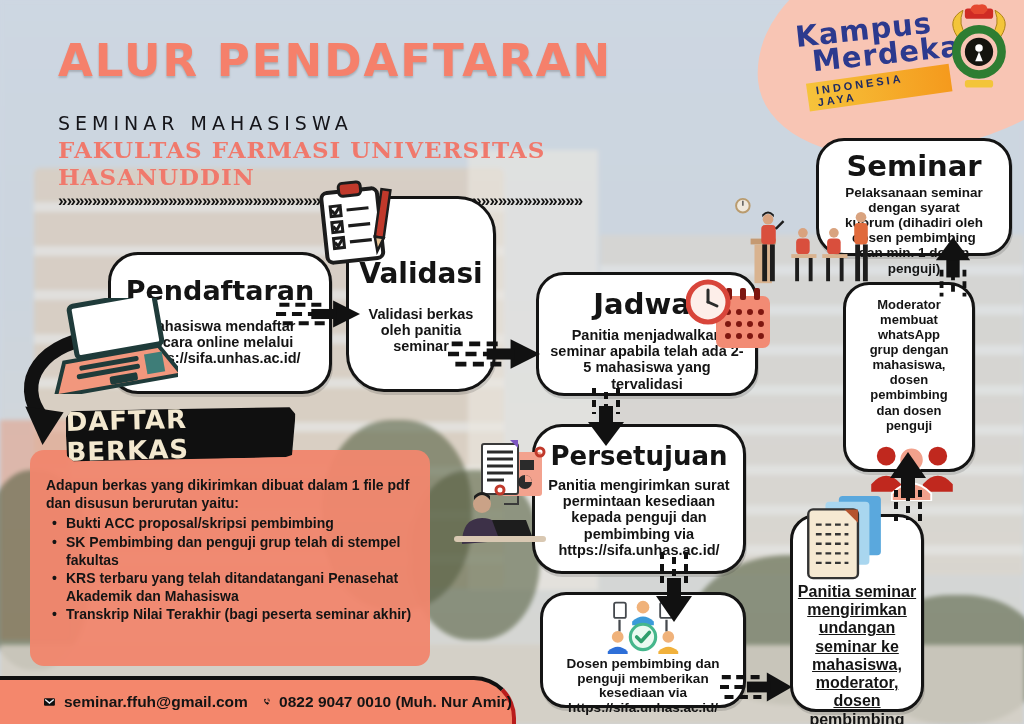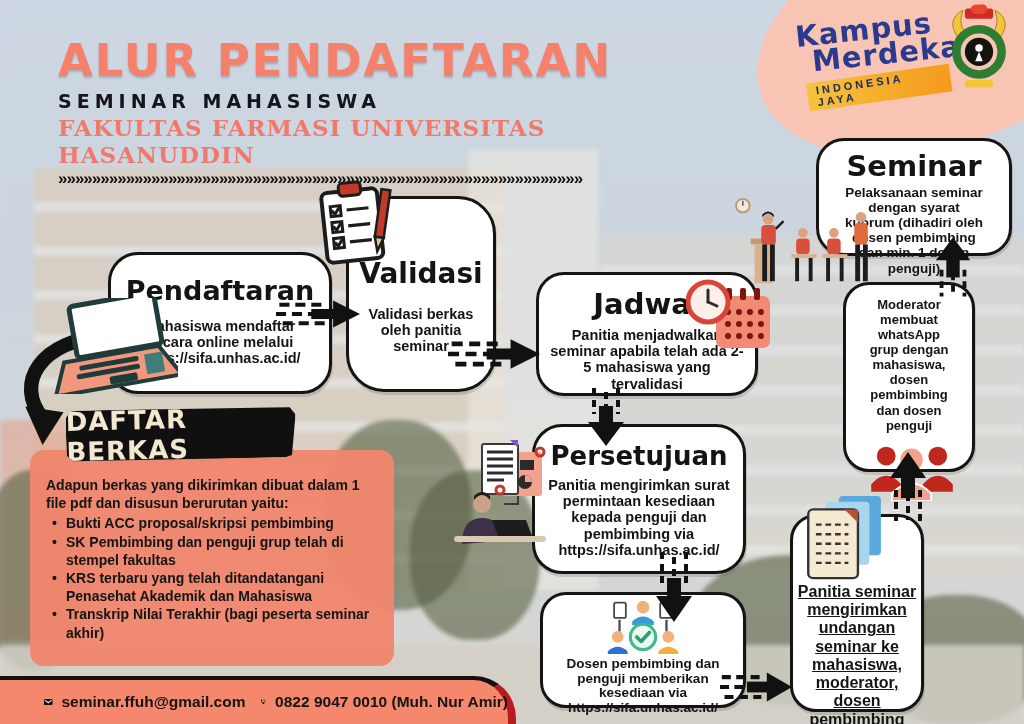--- a/index.html
+++ b/index.html
@@ -22,21 +22,21 @@
   .t2 { left:410px; top:470px; width:130px; height:170px; }
   .t3 { left:690px; top:555px; width:220px; height:150px; }
   .t4 { left:872px; top:595px; width:170px; height:130px; }
   .t5 { left:-20px; top:470px; width:110px; height:200px; }
   .bg-ground { position:absolute; left:0; top:645px; width:1024px; height:80px; background:#d5cfc3; opacity:.85; }
 
   
   .hdr { position:absolute; left:58px; top:34px; width:590px; text-align:left; z-index:2; }
   .hdr-title { font-family:"DejaVu Sans", sans-serif; font-weight:bold; font-size:45px; letter-spacing:2px;
                color:#f5806b; text-shadow:0 2px 2px rgba(60,60,60,.25); }
-  .hdr-s1 { margin-top:3px; font-family:"DejaVu Sans", sans-serif; font-weight:bold; font-size:19px; letter-spacing:5px; color:#15151a; }
+  .hdr-s1 { margin-top:25px; font-family:"DejaVu Sans", sans-serif; font-weight:normal; font-size:19px; letter-spacing:5px; color:#15151a; }
   .hdr-s2 { margin-top:3px; font-family:"DejaVu Sans", sans-serif; font-weight:bold; font-size:24px; letter-spacing:2px; color:#15151a; }
   .hdr-s3 { margin-top:2px; font-family:"DejaVu Serif", serif; font-weight:bold; font-size:23px; letter-spacing:1px; color:#f0796c; }
   .hdr-chev { margin-top:1px; width:100%; overflow:hidden; white-space:nowrap; font-size:17px; font-weight:bold;
               letter-spacing:-1px; color:#101010; }
 
   
   .blob { position:absolute; left:756px; top:-52px; width:336px; height:204px; background:#f8c5b4;
           border-radius:46% 54% 62% 38% / 58% 50% 50% 42%; transform:rotate(-5deg); z-index:1; }
   .km { position:absolute; left:798px; top:12px; width:150px; transform:rotate(-6deg); z-index:2; text-align:left; }
   .km-l1 { font-family:"DejaVu Sans", sans-serif; font-weight:bold; font-size:29px; color:#2c3a8e; letter-spacing:1px; }
@@ -74,34 +74,34 @@
   #box-panitia .b { font-size:16px; line-height:1.14;text-decoration:underline; }
 
   #box-moderator { left:843px; top:282px; width:132px; height:190px; border-radius:26px; padding:12px 20px 0; }
   #box-moderator .b { font-size:13px; line-height:1.16; }
 
   #box-seminar { left:816px; top:138px; width:196px; height:118px; border-radius:28px; padding:8px 24px 0; }
   #box-seminar .t { font-size:29px; }
   #box-seminar .b { margin-top:2px; font-size:13.5px; }
 
   
-  .panel { position:absolute; left:30px; top:450px; width:364px; height:216px; background:rgba(240,134,109,.96);
+  .panel { position:absolute; left:30px; top:450px; width:400px; height:216px; background:rgba(240,134,109,.96);
            border-radius:14px; z-index:2; padding:26px 14px 0 16px; }
   .badge { position:absolute; left:66px; top:408px; width:230px; height:52px; background:#101010; border-radius:10px;
            transform:rotate(-1.5deg); z-index:3; display:flex; align-items:center; justify-content:center;
            clip-path:polygon(0 14%,2.5% 0,97.5% 4%,100% 18%,98% 96%,95% 100%,3% 97%,0 86%); }
   .badge span { font-family:"DejaVu Sans", sans-serif; font-weight:bold; font-size:26px; letter-spacing:1px; color:#f3e8cf; }
   .panel .intro { font-size:14px; font-weight:bold; color:#141414; line-height:1.3; }
   .panel ul { list-style:none; margin-top:2px; }
   .panel li { position:relative; padding-left:20px; font-size:14px; font-weight:bold; color:#141414; line-height:1.3; }
   .panel li::before { content:"•"; position:absolute; left:6px; }
 
   
   .footer { position:absolute; left:0; top:676px; width:516px; height:48px; background:#f4876c;
-            border-top:4px solid #101010; border-right:8px solid #b91c1c; border-top-right-radius:42px;
+            border-top:4px solid #101010; border-right:4px solid #b91c1c; border-top-right-radius:42px;
             display:flex; align-items:center; gap:9px; padding-left:44px; z-index:3; }
   .footer .txt { font-size:15.5px; font-weight:bold; color:#141414; white-space:nowrap; }
 
   
   .art { position:absolute; z-index:3; }
   .arrow { position:absolute; z-index:4; }
   svg { display:block; }
 </style>
 </head>
 <body>

